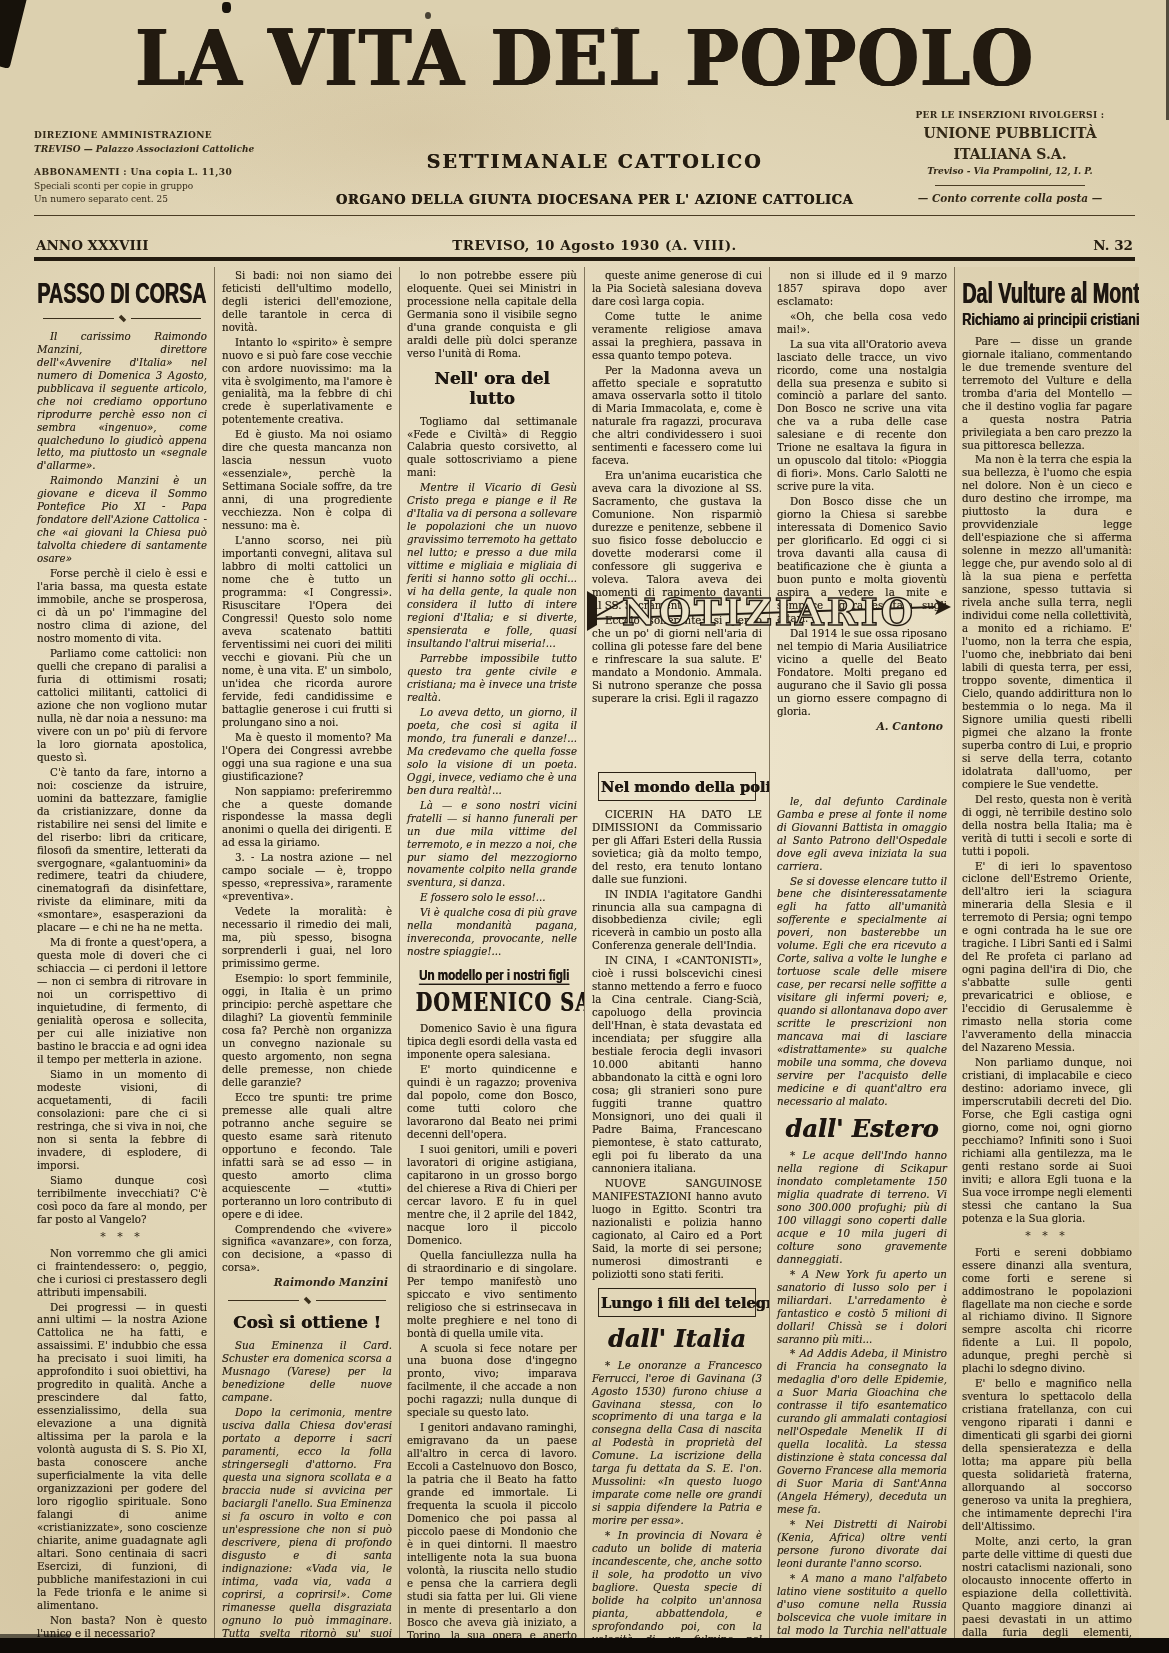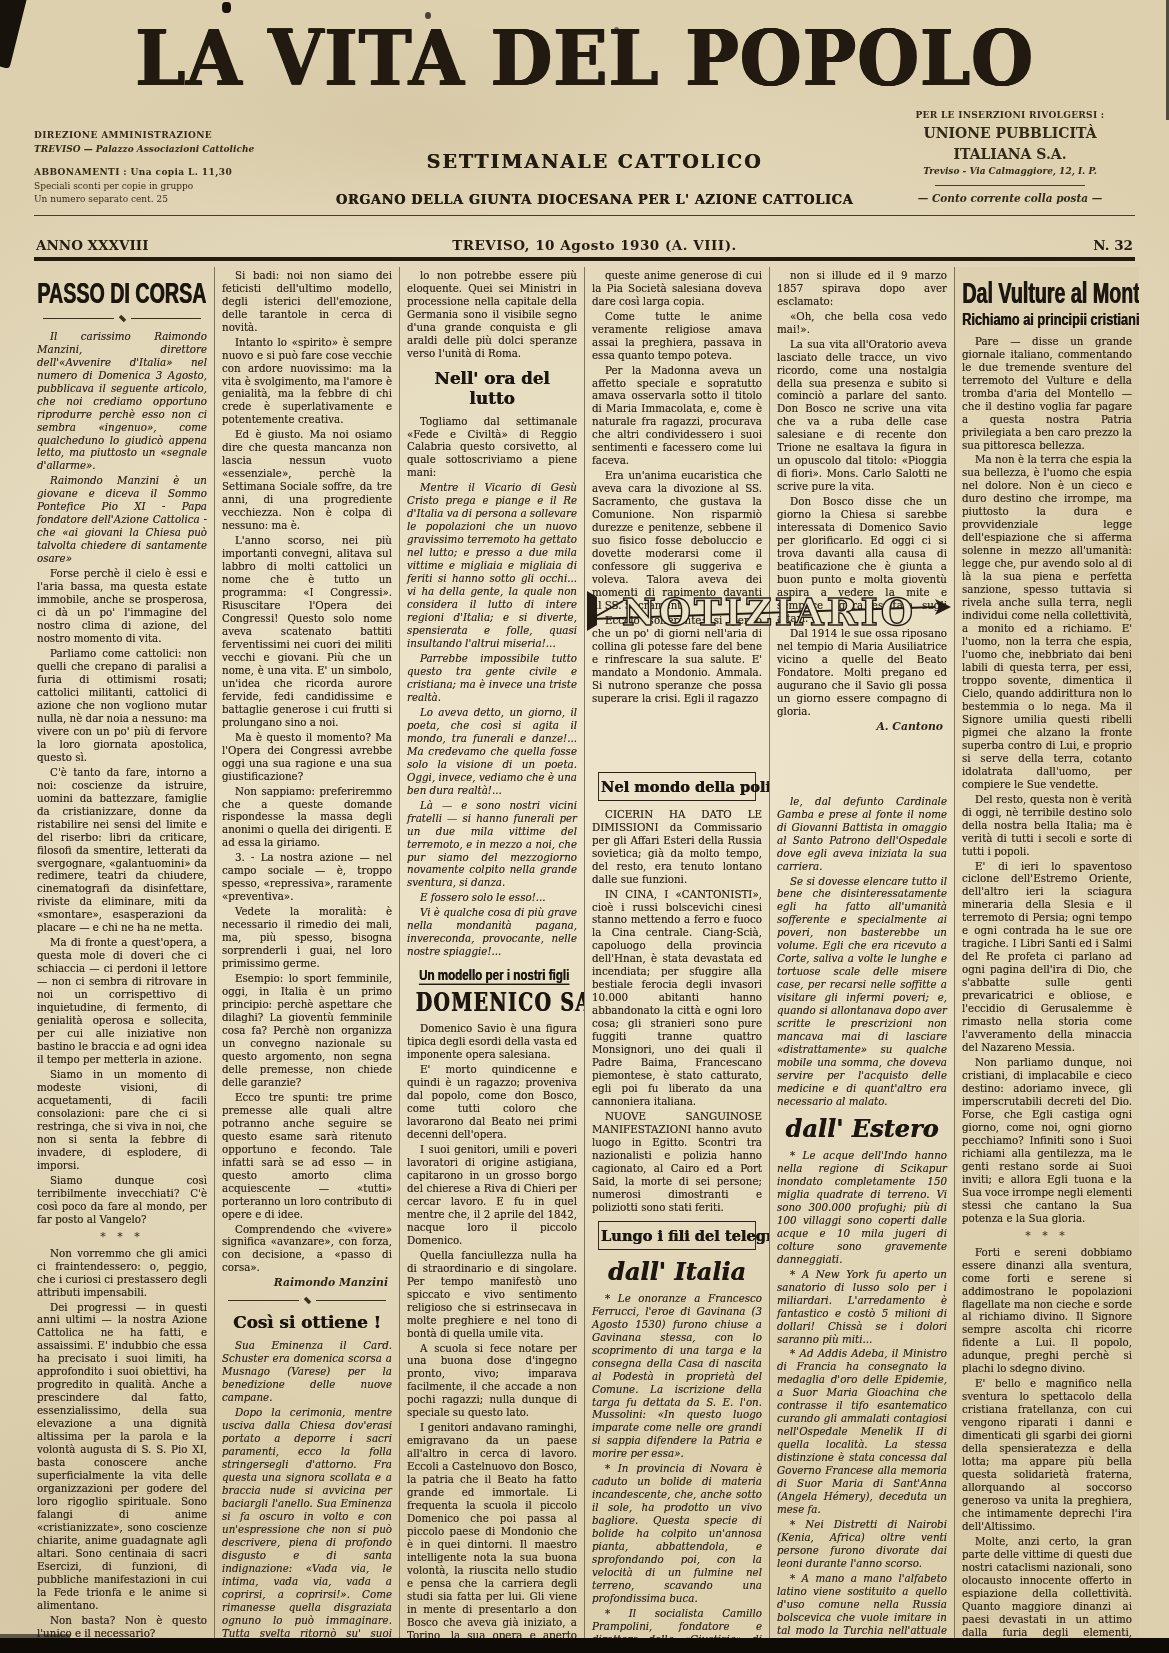--- a/index.html
+++ b/index.html
@@ -114,21 +114,21 @@
         <div>Speciali sconti per copie in gruppo</div>
         <div>Un numero separato cent. 25</div>
       </div>
       <div class="mast-center">
         <div class="mc-sub">SETTIMANALE CATTOLICO</div>
         <div class="mc-org">ORGANO DELLA GIUNTA DIOCESANA PER L' AZIONE CATTOLICA</div>
       </div>
       <div class="mast-right">
         <div class="b">PER LE INSERZIONI RIVOLGERSI :</div>
         <div class="bb">UNIONE PUBBLICITÀ ITALIANA S.A.</div>
-        <div class="it">Treviso - Via Calmaggiore, 12, I. P.</div>
+        <div class="it">Treviso - Via Prampolini, 12, I. P.</div>
         <div class="mr-rule"></div>
         <div class="mr-conto">— Conto corrente colla posta —</div>
       </div>
     </div>
   </header>
 
   <div class="dateline">
     <span class="dl-anno">ANNO XXXVIII</span>
     <span class="dl-date">TREVISO, 10 Agosto 1930 (A. VIII).</span>
     <span class="dl-num">N. 32</span>
@@ -201,20 +201,21 @@
       </section>
     <section class="col col-3">
         <div class="b-p">queste anime generose di cui la Pia Società salesiana doveva dare così larga copia.</div>
         <div class="b-p">Come tutte le anime veramente religiose amava assai la preghiera, passava in essa quanto tempo poteva.</div>
         <div class="b-p">Per la Madonna aveva un affetto speciale e sopratutto amava osservarla sotto il titolo di Maria Immacolata, e, come è naturale fra ragazzi, procurava che altri condividessero i suoi sentimenti e facessero come lui faceva.</div>
         <div class="b-p">Era un'anima eucaristica che aveva cara la divozione al SS. Sacramento, che gustava la Comunione. Non risparmiò durezze e penitenze, sebbene il suo fisico fosse deboluccio e dovette moderarsi come il confessore gli suggeriva e voleva. Talora aveva dei momenti di rapimento davanti al SS. Sacramento.</div>
         <div class="b-p">Eccolo sofferente; si pensò che un po' di giorni nell'aria di collina gli potesse fare del bene e rinfrescare la sua salute. E' mandato a Mondonio. Ammala. Si nutrono speranze che possa superare la crisi. Egli il ragazzo</div>
         <div class="b-sp" style="height: 58px;"></div>
         <div class="b-boxed">Nel mondo della politica</div>
         <div class="b-p">CICERIN HA DATO LE DIMISSIONI da Commissario per gli Affari Esteri della Russia sovietica; già da molto tempo, del resto, era tenuto lontano dalle sue funzioni.</div>
+        <div class="b-p">IN INDIA l'agitatore Gandhi rinuncia alla sua campagna di disobbedienza civile; egli riceverà in cambio un posto alla Conferenza generale dell'India.</div>
         <div class="b-p">IN CINA, I «CANTONISTI», cioè i russi bolscevichi cinesi stanno mettendo a ferro e fuoco la Cina centrale. Ciang-Scià, capoluogo della provincia dell'Hnan, è stata devastata ed incendiata; per sfuggire alla bestiale ferocia degli invasori 10.000 abitanti hanno abbandonato la città e ogni loro cosa; gli stranieri sono pure fuggiti tranne quattro Monsignori, uno dei quali il Padre Baima, Francescano piemontese, è stato catturato, egli poi fu liberato da una cannoniera italiana.</div>
         <div class="b-p">NUOVE SANGUINOSE MANIFESTAZIONI hanno avuto luogo in Egitto. Scontri tra nazionalisti e polizia hanno cagionato, al Cairo ed a Port Said, la morte di sei persone; numerosi dimostranti e poliziotti sono stati feriti.</div>
         <div class="b-boxed">Lungo i fili del telegrafo...</div>
         <div class="b-subr">dall' Italia</div>
         <div class="b-pi">* Le onoranze a Francesco Ferrucci, l'eroe di Gavinana (3 Agosto 1530) furono chiuse a Gavinana stessa, con lo scoprimento di una targa e la consegna della Casa di nascita al Podestà in proprietà del Comune. La iscrizione della targa fu dettata da S. E. l'on. Mussolini: «In questo luogo imparate come nelle ore grandi si sappia difendere la Patria e morire per essa».</div>
         <div class="b-pi">* In provincia di Novara è caduto un bolide di materia incandescente, che, anche sotto il sole, ha prodotto un vivo bagliore. Questa specie di bolide ha colpito un'annosa pianta, abbattendola, e sprofondando poi, con la velocità di un fulmine nel terreno, scavando una profondissima buca.</div>
         <div class="b-pi">* Il socialista Camillo Prampolini, fondatore e direttore della «Giustizia» di Reggio Emilia, è morto a 70 anni, in una clinica di Milano.</div>
       </section>
     <section class="col col-4">
         <div class="b-p">non si illude ed il 9 marzo 1857 spirava dopo aver esclamato:</div>

